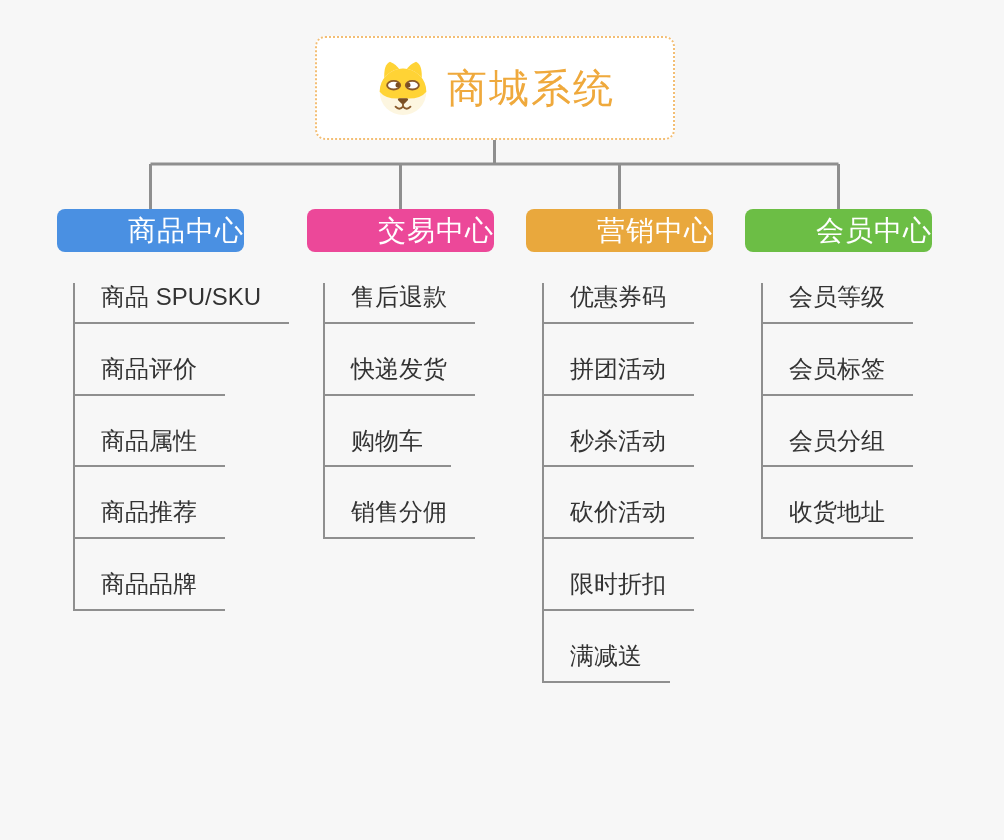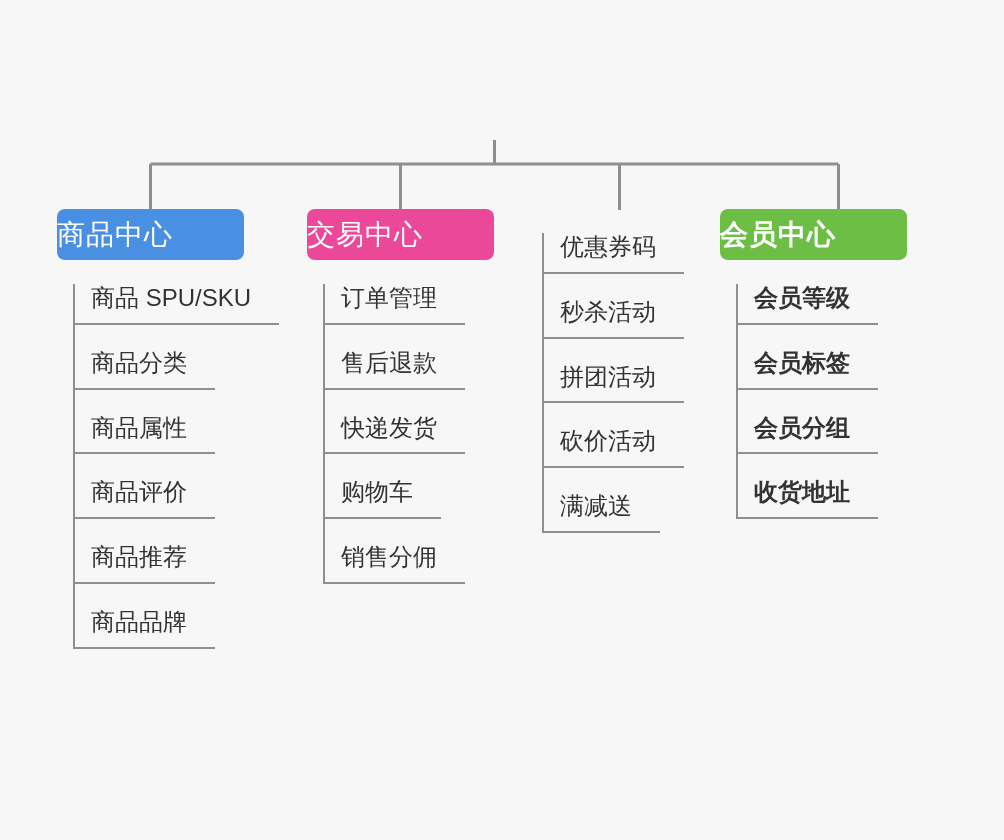--- a/index.html
+++ b/index.html
@@ -35,40 +35,40 @@
     font-size:40px;
     letter-spacing:2px;
     color:var(--root-title);
     white-space:nowrap;
   }
   .root-icon{width:56px;height:58px;flex:0 0 auto;}
 
   
   .branch{position:absolute;top:209px;width:187px;}
   .branch-header{
-    height:51px;width:187px;
+    height:43px;width:187px;
     border-radius:8px;
-    display:flex;align-items:center;justify-content:flex-start;
+    display:flex;align-items:center;justify-content:flex-end;
   }
   .branch-label{
     color:#ffffff;font-size:28px;letter-spacing:1px;white-space:nowrap;
   }
   .items{
     position:relative;
     margin-left:16px;
   }
   .items::before{
     content:"";
     position:absolute;left:0;top:0;bottom:0;width:2px;
     background:var(--line);
   }
   .item{
     width:fit-content;
-    margin-top:24px;
-    padding:0 28px 10px 18px;
+    margin-top:31px;
+    padding:0 28px 10px 28px;
     border-bottom:2px solid var(--line);
     font-size:24px;
     line-height:1.2;
     color:var(--item-text);
     white-space:nowrap;
   }
 </style>
 </head>
 <body>
 
@@ -76,60 +76,85 @@
 
   <svg class="connectors" width="1004" height="230" aria-hidden="true">
     <path class="cline" d="M494.5 140 L494.5 164"></path>
     <path class="cline" d="M150.5 164 L838.5 164"></path>
     <path class="cline" d="M150.5 164 L150.5 210"></path>
     <path class="cline" d="M400.5 164 L400.5 210"></path>
     <path class="cline" d="M619.5 164 L619.5 210"></path>
     <path class="cline" d="M838.5 164 L838.5 210"></path>
   </svg>
 
+  <div class="root-node">
+    <span class="root-icon">
+      <svg viewBox="0 0 60 62" width="56" height="58">
+
+        <path d="M10 22 Q9 6 16 3 Q24 6 27 13 Z" fill="#FFD335"></path>
+        <path d="M50 22 Q51 6 44 3 Q36 6 33 13 Z" fill="#FFD335"></path>
+
+        <circle cx="30" cy="35" r="25" fill="#FDF6E0"></circle>
+
+        <path d="M5 35 a25 25 0 0 1 50 0 q-7 9 -25 7 q-18 2 -25 -7 z" fill="#FFD335"></path>
+
+        <ellipse cx="20" cy="28" rx="7" ry="4.6" fill="#FFFFFF" stroke="#8A5A2B" stroke-width="2"></ellipse>
+        <ellipse cx="40" cy="28" rx="7" ry="4.6" fill="#FFFFFF" stroke="#8A5A2B" stroke-width="2"></ellipse>
+        <rect x="22" y="25.4" width="4.5" height="5" rx="2" fill="#7A4E22"></rect>
+        <rect x="33.5" y="25.4" width="4.5" height="5" rx="2" fill="#7A4E22"></rect>
+
+        <path d="M26 42 h8 q2.2 0 1.2 2 l-3.8 4 q-1.4 1.4 -2.8 0 l-3.8 -4 q-1 -2 1.2 -2 z" fill="#7A4E22"></path>
+
+        <path d="M30 48 v3 M22 51 q4 4.5 8 0 q4 4.5 8 0" stroke="#8A5A2B" stroke-width="2" fill="none" stroke-linecap="round"></path>
+      </svg>
+    </span>
+    <span class="root-title">商城系统</span>
+  </div>
 
   <div>
   <div class="branch" style="left: 57px;">
     <div class="branch-header" style="background: rgb(74, 144, 226);">
       <span class="branch-label">商品中心</span>
     </div>
     <div class="items">
           <div class="item">商品 SPU/SKU</div>
-          <div class="item">商品分类</div>
+          <div class="item">商品评价</div>
           <div class="item">商品属性</div>
-          <div class="item">商品评价</div>
           <div class="item">商品推荐</div>
           <div class="item">商品品牌</div>
         </div>
   </div>
 
   <div class="branch" style="left: 307px;">
     <div class="branch-header" style="background: #ec4899;">
       <span class="branch-label">交易中心</span>
     </div>
     <div class="items">
-          <div class="item">订单管理</div>
           <div class="item">售后退款</div>
           <div class="item">快递发货</div>
           <div class="item">购物车</div>
           <div class="item">销售分佣</div>
         </div>
   </div>
 
   <div class="branch" style="left: 526px;">
+    <div class="branch-header" style="background: rgb(233, 168, 61);">
+      <span class="branch-label">营销中心</span>
+    </div>
     <div class="items">
           <div class="item">优惠券码</div>
+          <div class="item">拼团活动</div>
           <div class="item">秒杀活动</div>
-          <div class="item">拼团活动</div>
           <div class="item">砍价活动</div>
+          <div class="item">限时折扣</div>
           <div class="item">满减送</div>
         </div>
   </div>
 
-  <div class="branch" style="left: 720px; font-weight: bold;">
+  <div class="branch" style="left: 745px;">
     <div class="branch-header" style="background: rgb(108, 190, 69);">
       <span class="branch-label">会员中心</span>
     </div>
     <div class="items">
           <div class="item">会员等级</div>
           <div class="item">会员标签</div>
           <div class="item">会员分组</div>
           <div class="item">收货地址</div>
         </div>
   </div>

